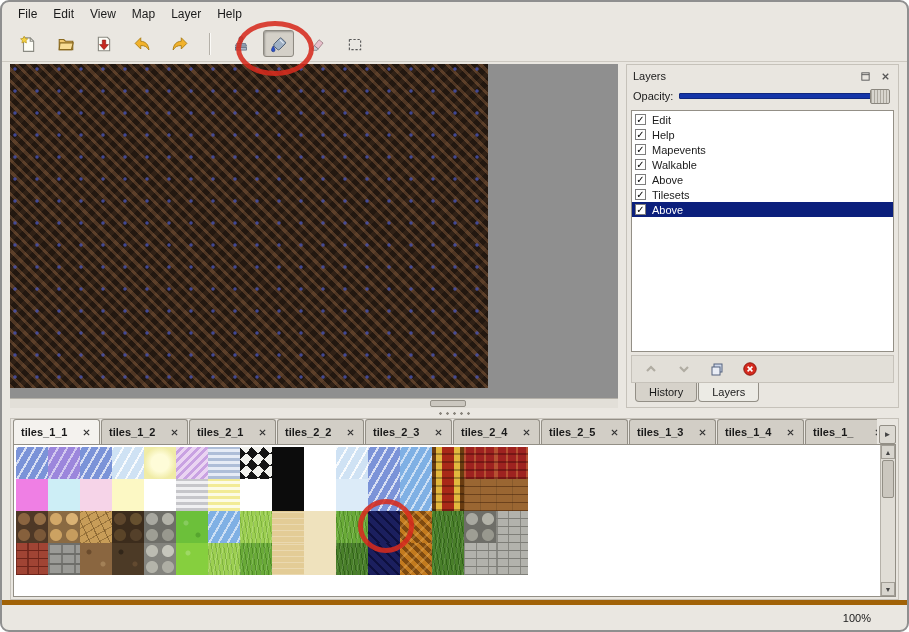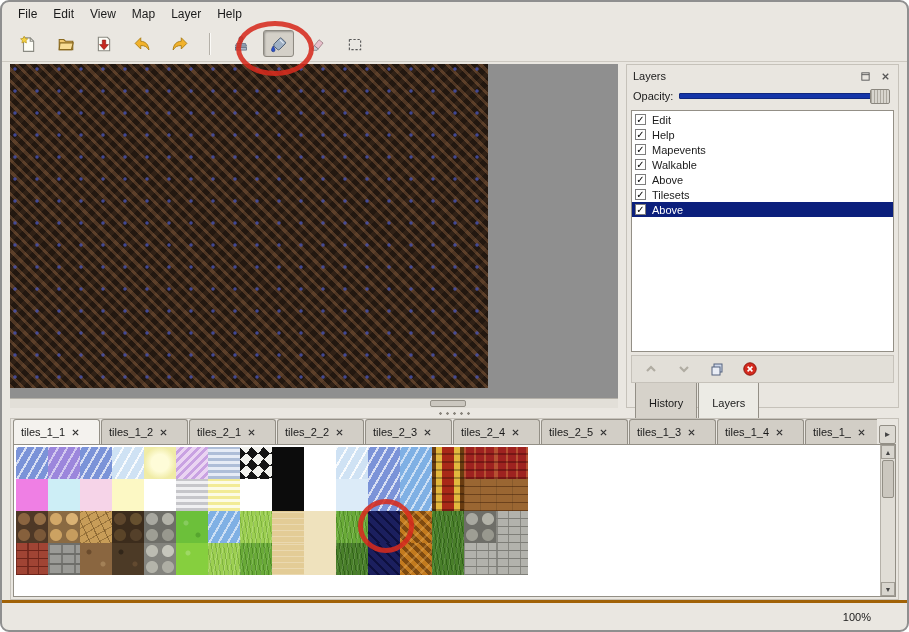--- a/index.html
+++ b/index.html
@@ -50,47 +50,47 @@
     border:1px solid #8a867e;border-radius:2px;
     background-image:repeating-linear-gradient(90deg,#aca89f 0 1px,transparent 1px 3px);background-clip:padding-box;}
   .layer-list{flex:1;background:#ffffff;border:1px solid #938f86;margin:3px 0;overflow:hidden;padding-top:1px;}
   .layer-row{display:flex;align-items:center;gap:6px;height:15px;padding:0 3px;font-size:11px;}
   .layer-row.selected{background:var(--sel);color:#ffffff;}
   .checkbox{width:11px;height:11px;background:#fff;border:1px solid #7d7d7d;font-size:10px;line-height:9px;
     text-align:center;color:#000;flex:none;}
   .layer-actions{height:28px;display:flex;align-items:center;gap:15px;padding:0 10px;background:#e2dfd8;border:1px solid #c6c2ba;}
   .layer-action{width:18px;height:18px;display:flex;align-items:center;justify-content:center;}
   .bottom-tabs{height:24px;display:flex;align-items:flex-start;padding-left:4px;}
-  .btab{padding:14px 13px;font-size:11px;border:1px solid #938f86;border-top:none;background:#d6d2ca;
+  .btab{padding:3px 13px;font-size:11px;border:1px solid #938f86;border-top:none;background:#d6d2ca;
     border-radius:0 0 4px 4px;margin-right:1px;}
   .btab.active{background:#ecebe5;}
   
   .splitter{height:10px;display:flex;align-items:center;justify-content:center;}
   .splitter .grip{width:36px;height:5px;background-image:radial-gradient(circle,#8a867e 1.1px,transparent 1.5px);background-size:7px 5px;}
   
   .tilesets-panel{height:182px;margin:0 8px;display:flex;flex-direction:column;background:#e9e6e0;border:1px solid #c6c2ba;padding:2px 2px 2px 2px;}
   .ttab-row{height:23px;display:flex;align-items:flex-end;}
   .ttabs{flex:1;display:flex;overflow:hidden;align-items:flex-end;}
-  .ttab{flex:none;min-width:87px;height:20px;display:flex;align-items:center;justify-content:flex-start;
+  .ttab{flex:none;min-width:87px;height:20px;display:flex;align-items:center;justify-content:space-between;
     padding:12px 7px;gap:5px;font-size:11px;background:#d2cec6;border:1px solid #938f86;border-bottom:none;
-    border-radius:3px 3px 0 0;margin-right:1px;}
+    border-radius:3px 3px 0 0;margin-right:1px;font-weight:bold;}
   .ttab.active{background:#f4f2ee;height:23px;}
   .tab-close{width:11px;height:11px;display:flex;align-items:center;justify-content:center;}
   .tab-scroll-btn{flex:none;width:17px;height:19px;background:#dcd9d2;border:1px solid #938f86;border-radius:2px;
     display:flex;align-items:center;justify-content:center;font-size:8px;color:#444;margin-left:2px;}
   .tiles-content{flex:1;background:#ffffff;border:1px solid #938f86;position:relative;overflow:hidden;}
   .tiles-grid{position:absolute;left:2px;top:2px;display:grid;grid-template-columns:repeat(16,32px);}
   .tile{width:32px;height:32px;}
   .vscroll{position:absolute;right:0;top:0;bottom:0;width:15px;background:#e0ddd6;border-left:1px solid #b5b1a9;}
   .vs-arrow{height:14px;display:flex;align-items:center;justify-content:center;font-size:7px;color:#444;
     background:#d8d5ce;border:1px solid #a29e96;}
   .vs-arrow.down{position:absolute;bottom:0;left:0;right:0;}
   .vs-thumb{position:absolute;left:1px;right:1px;top:15px;height:38px;background:#cbc7bf;border:1px solid #938f86;border-radius:2px;}
   
-  .statusbar{flex:1;display:flex;align-items:center;justify-content:flex-end;padding-right:36px;border-top:3px solid #a16207;font-size:11px;}
+  .statusbar{flex:1;display:flex;align-items:center;justify-content:flex-end;padding-right:36px;border-top:5px solid #a16207;font-size:11px;}
   
   .annotation-circle{position:absolute;border:5px solid var(--ann);border-radius:50%;opacity:.88;pointer-events:none;z-index:60;}
   .ann-toolbar{left:234px;top:19px;width:78px;height:55px;}
   .ann-tile{left:344px;top:54px;width:56px;height:54px;}
   
   .t-water-streaks{background-color:#7b93d8;background-image:repeating-linear-gradient(120deg,rgba(255,255,255,.7) 0 2px,transparent 2px 8px);}
   .t-water-purple{background-color:#9c86dc;background-image:repeating-linear-gradient(120deg,rgba(255,255,255,.55) 0 2px,transparent 2px 8px);}
   .t-water-pale{background-color:#cfe2f4;background-image:repeating-linear-gradient(120deg,rgba(255,255,255,.85) 0 2px,transparent 2px 9px);}
   .t-water-blue{background-color:#7fb0e4;background-image:repeating-linear-gradient(120deg,rgba(255,255,255,.6) 0 2px,transparent 2px 8px);}
   .t-square-yellow{background:radial-gradient(#fefcd8 38%,#f0eca6 72%);}

